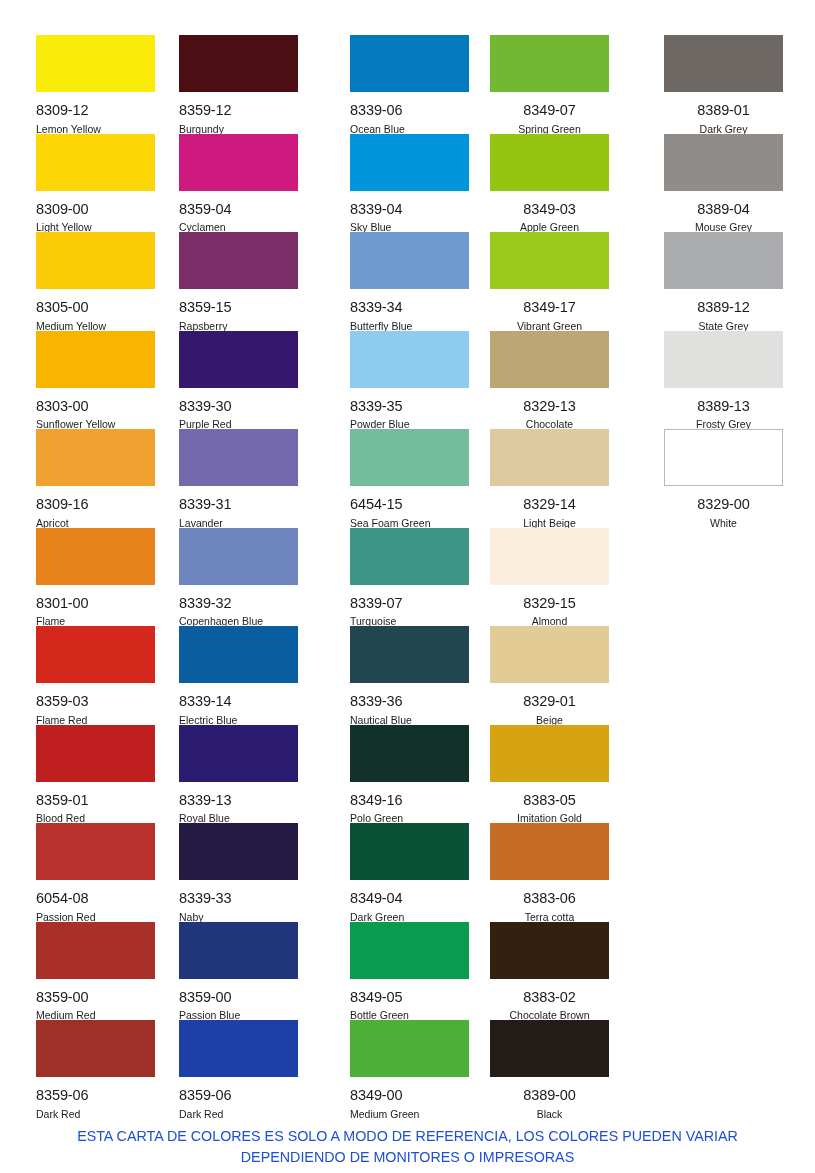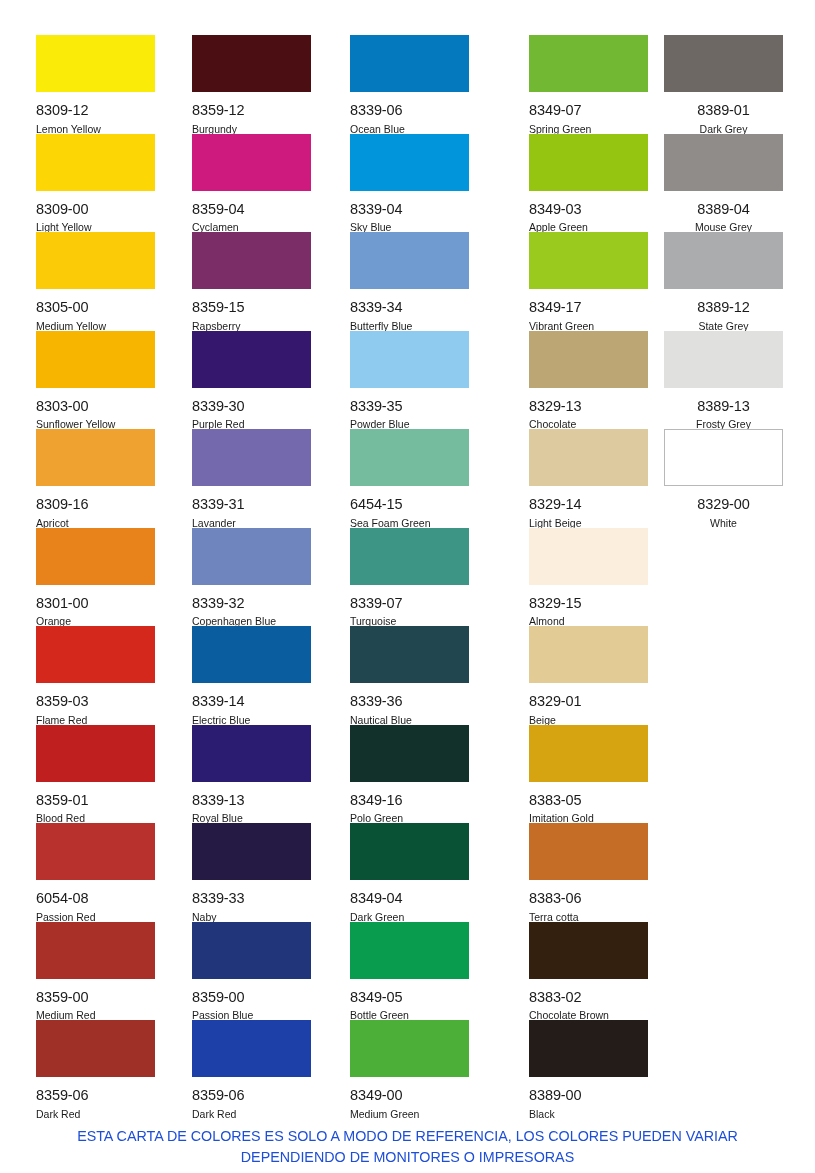--- a/index.html
+++ b/index.html
@@ -24,23 +24,23 @@
     height: 1173px;
   }
 
   .column {
     position: absolute;
     top: 35px;
     width: 126px;
   }
 
   .col-0 { left: 36px; }
-  .col-1 { left: 192px; }
+  .col-1 { left: 179px; }
   .col-2 { left: 350px; }
-  .col-3 { left: 529px; }
+  .col-3 { left: 490px; text-align: center; }
   .col-4 { left: 664px; text-align: center; }
 
   .swatch-cell {
     position: relative;
     height: 98.5px;
     width: 119px;
   }
 
   .swatch-chip {
     width: 119px;
@@ -110,21 +110,21 @@
         <div class="swatch-name">Sunflower Yellow</div>
       </div>
       <div class="swatch-cell">
         <div class="swatch-chip" style="background: rgb(240, 162, 49);"></div>
         <div class="swatch-code">8309-16</div>
         <div class="swatch-name">Apricot</div>
       </div>
       <div class="swatch-cell">
         <div class="swatch-chip" style="background: rgb(232, 130, 27);"></div>
         <div class="swatch-code">8301-00</div>
-        <div class="swatch-name">Orange</div>
+        <div class="swatch-name">Flame</div>
       </div>
       <div class="swatch-cell">
         <div class="swatch-chip" style="background: rgb(213, 40, 28);"></div>
         <div class="swatch-code">8359-03</div>
         <div class="swatch-name">Flame Red</div>
       </div>
       <div class="swatch-cell">
         <div class="swatch-chip" style="background: rgb(192, 31, 32);"></div>
         <div class="swatch-code">8359-01</div>
         <div class="swatch-name">Blood Red</div>

